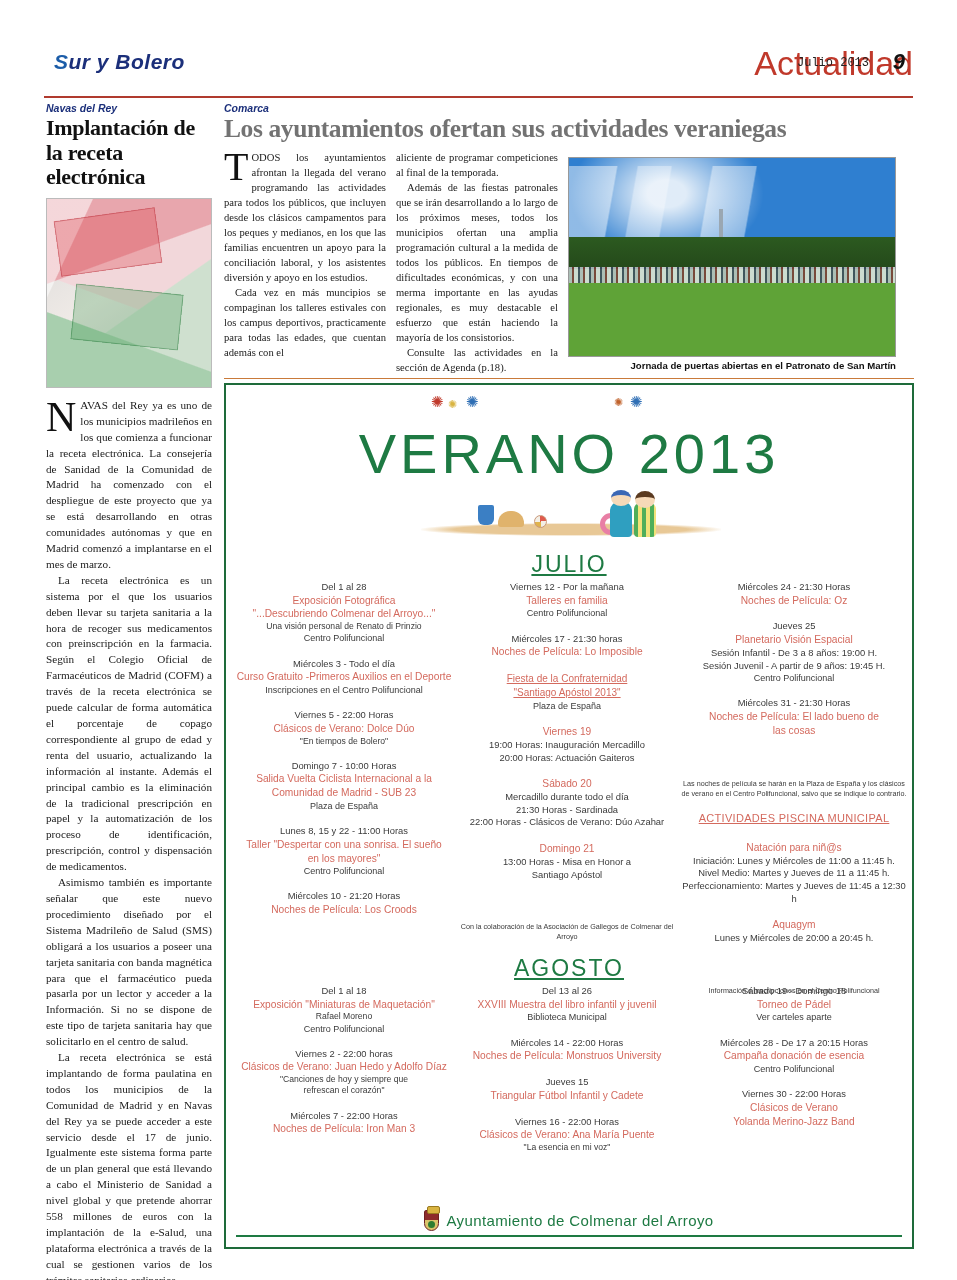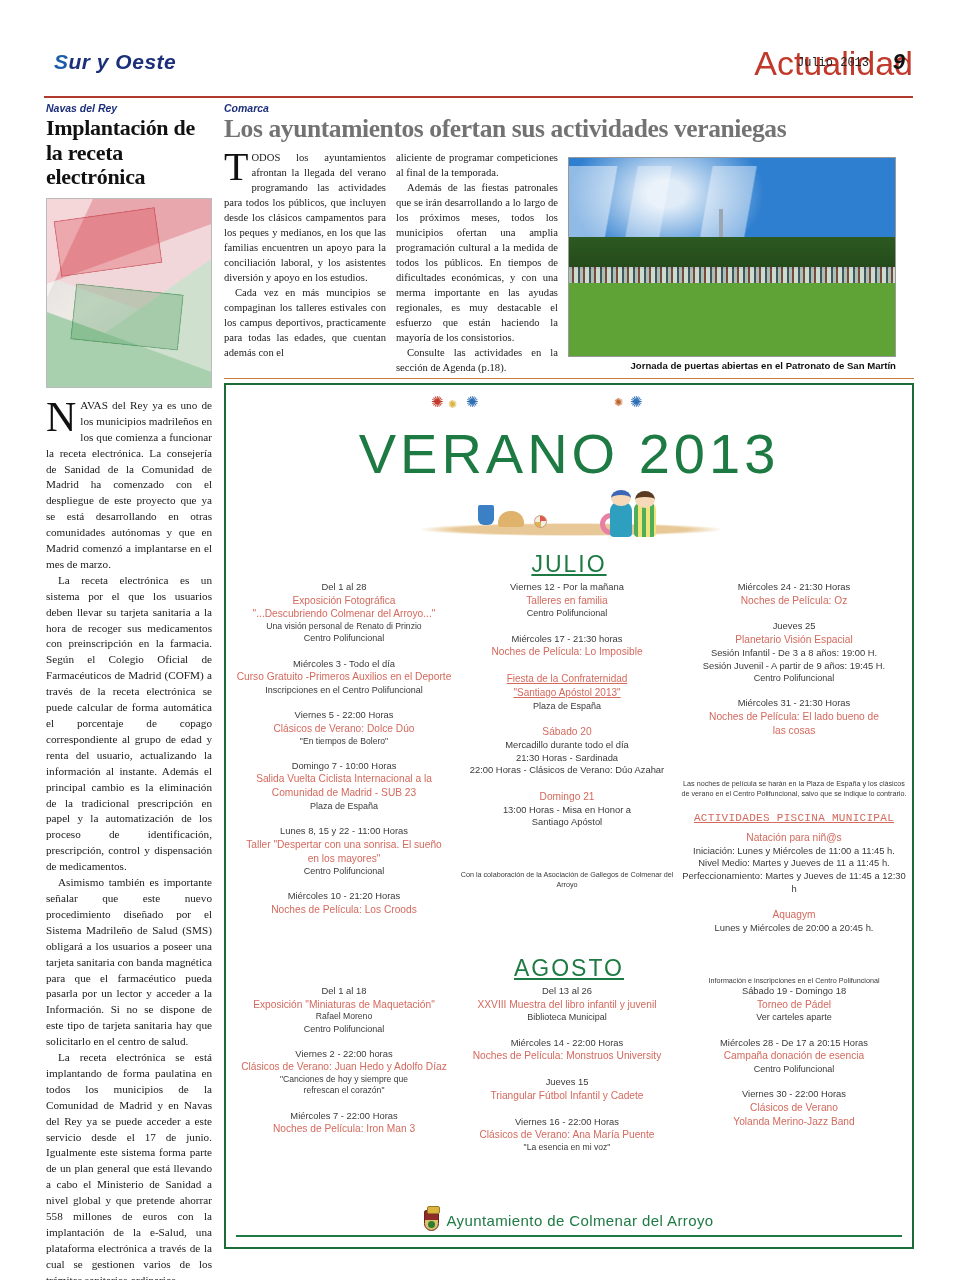--- a/index.html
+++ b/index.html
@@ -220,23 +220,23 @@
   .ev { text-align: center; margin-bottom: 13px;
         font-family: "Liberation Sans", sans-serif; }
   .ev .when { font-size: 9.4px; color: #3a3a3a; line-height: 1.35; }
   .ev .what { font-size: 10.2px; color: #d46a5e; line-height: 1.35; }
   .ev .where { font-size: 9px; color: #3a3a3a; line-height: 1.35; }
   .ev .sub { font-size: 8.6px; color: #3a3a3a; line-height: 1.3; }
   .ev .hl { font-size: 10px; color: #d46a5e; text-decoration: underline; line-height:1.4; }
   .note { font-size: 7.2px; color: #3a3a3a; text-align:center; line-height: 1.4;
           font-family: "Liberation Sans", sans-serif; margin-bottom: 13px; margin-top: 41px; }
   .block-head {
-    font-family: Liberation Mono, monospace; font-size: 11px;
+    font-family: Liberation Sans, sans-serif; font-size: 11px;
     color: #d46a5e; text-align: center; text-decoration: underline;
-    letter-spacing: .3px; margin-bottom: 7px;
+    letter-spacing: .3px; margin-bottom: 17px;
   }
 
   .poster-footer {
     position: absolute; left: 0; right: 0; bottom: 8px; height: 40px;
   }
   .foot-rule { position:absolute; left:10px; right:10px; bottom:2px; height:2px; background:#1e7a43; }
   .foot-inner {
     position:absolute; left:0; right:0; bottom:8px;
     display:flex; align-items:center; justify-content:center; gap:7px;
   }
@@ -257,21 +257,21 @@
     font-family: "Liberation Sans", sans-serif;
     font-size: 15px; color: #1e7a43; letter-spacing: .4px;
   }
 </style>
 </head>
 <body>
 
 <div class="page">
 
   <div class="masthead">
-    <div class="brand"><span class="cap">S</span><span>ur y Oeste</span></div>
+    <div class="brand"><span class="cap">S</span><span>ur y Bolero</span></div>
     <div class="section-title">Actualidad</div>
     <div class="issue-date">Julio 2013</div>
     <div class="page-num">9</div>
   </div>
   <div class="rule-red"></div>
 
   <div class="kicker kicker-left">Navas del Rey</div>
   <div class="kicker kicker-right">Comarca</div>
 
   <div class="left-col">
@@ -385,20 +385,25 @@
           <div class="ev">
             <div class="when">Miércoles 17 - 21:30 horas</div>
             <div class="what">Noches de Película: Lo Imposible</div>
           </div>
           <div class="ev">
             <div class="hl">Fiesta de la Confraternidad</div>
             <div class="hl">"Santiago Apóstol 2013"</div>
             <div class="where">Plaza de España</div>
           </div>
           <div class="ev">
+            <div class="what">Viernes 19</div>
+            <div class="when">19:00 Horas: Inauguración Mercadillo</div>
+            <div class="when">20:00 Horas: Actuación Gaiteros</div>
+          </div>
+          <div class="ev">
             <div class="what">Sábado 20</div>
             <div class="when">Mercadillo durante todo el día</div>
             <div class="when">21:30 Horas - Sardinada</div>
             <div class="when">22:00 Horas - Clásicos de Verano: Dúo Azahar</div>
           </div>
           <div class="ev">
             <div class="what">Domingo 21</div>
             <div class="when">13:00 Horas - Misa en Honor a</div>
             <div class="when">Santiago Apóstol</div>
           </div>

